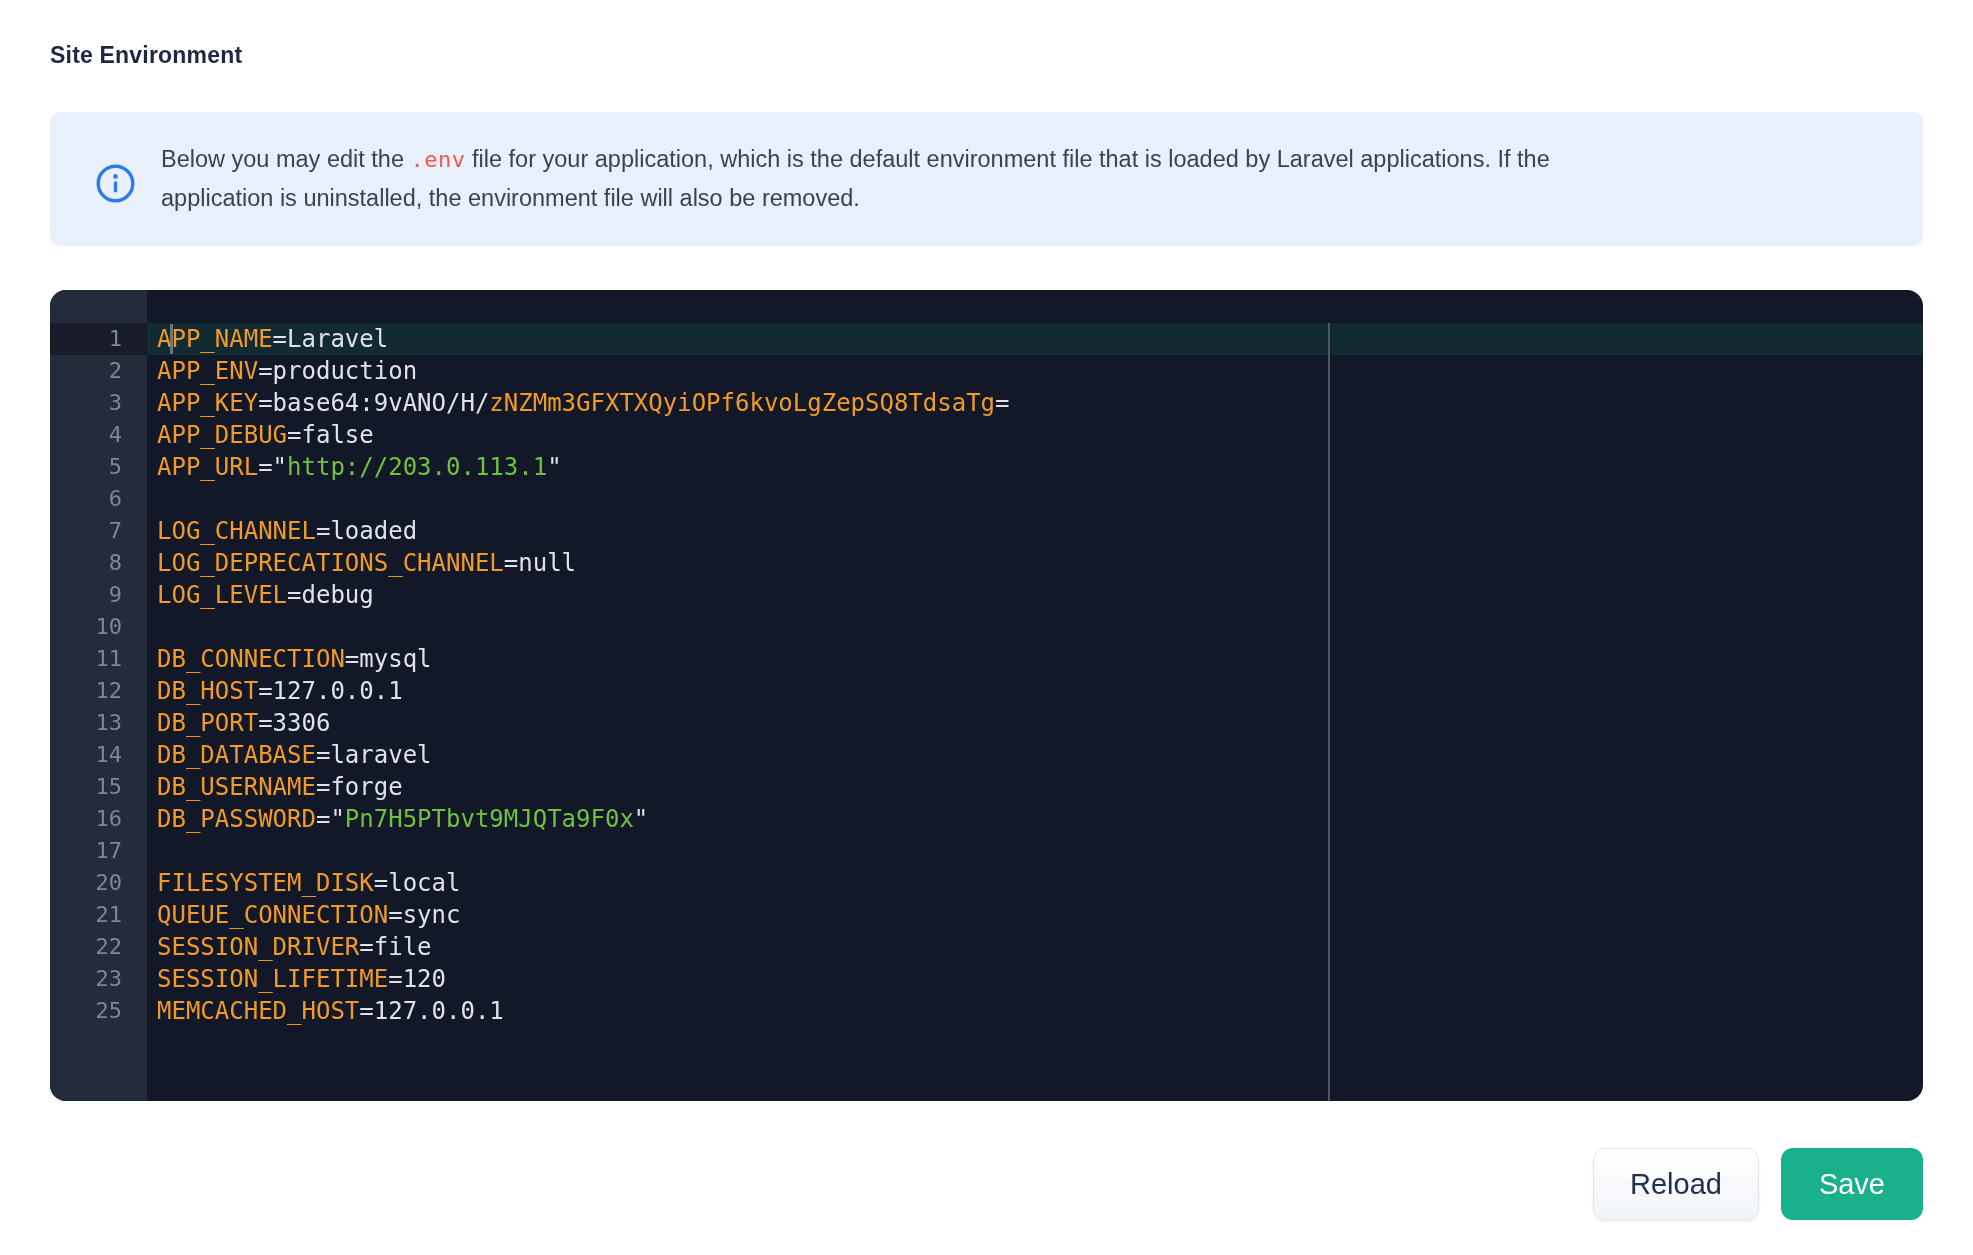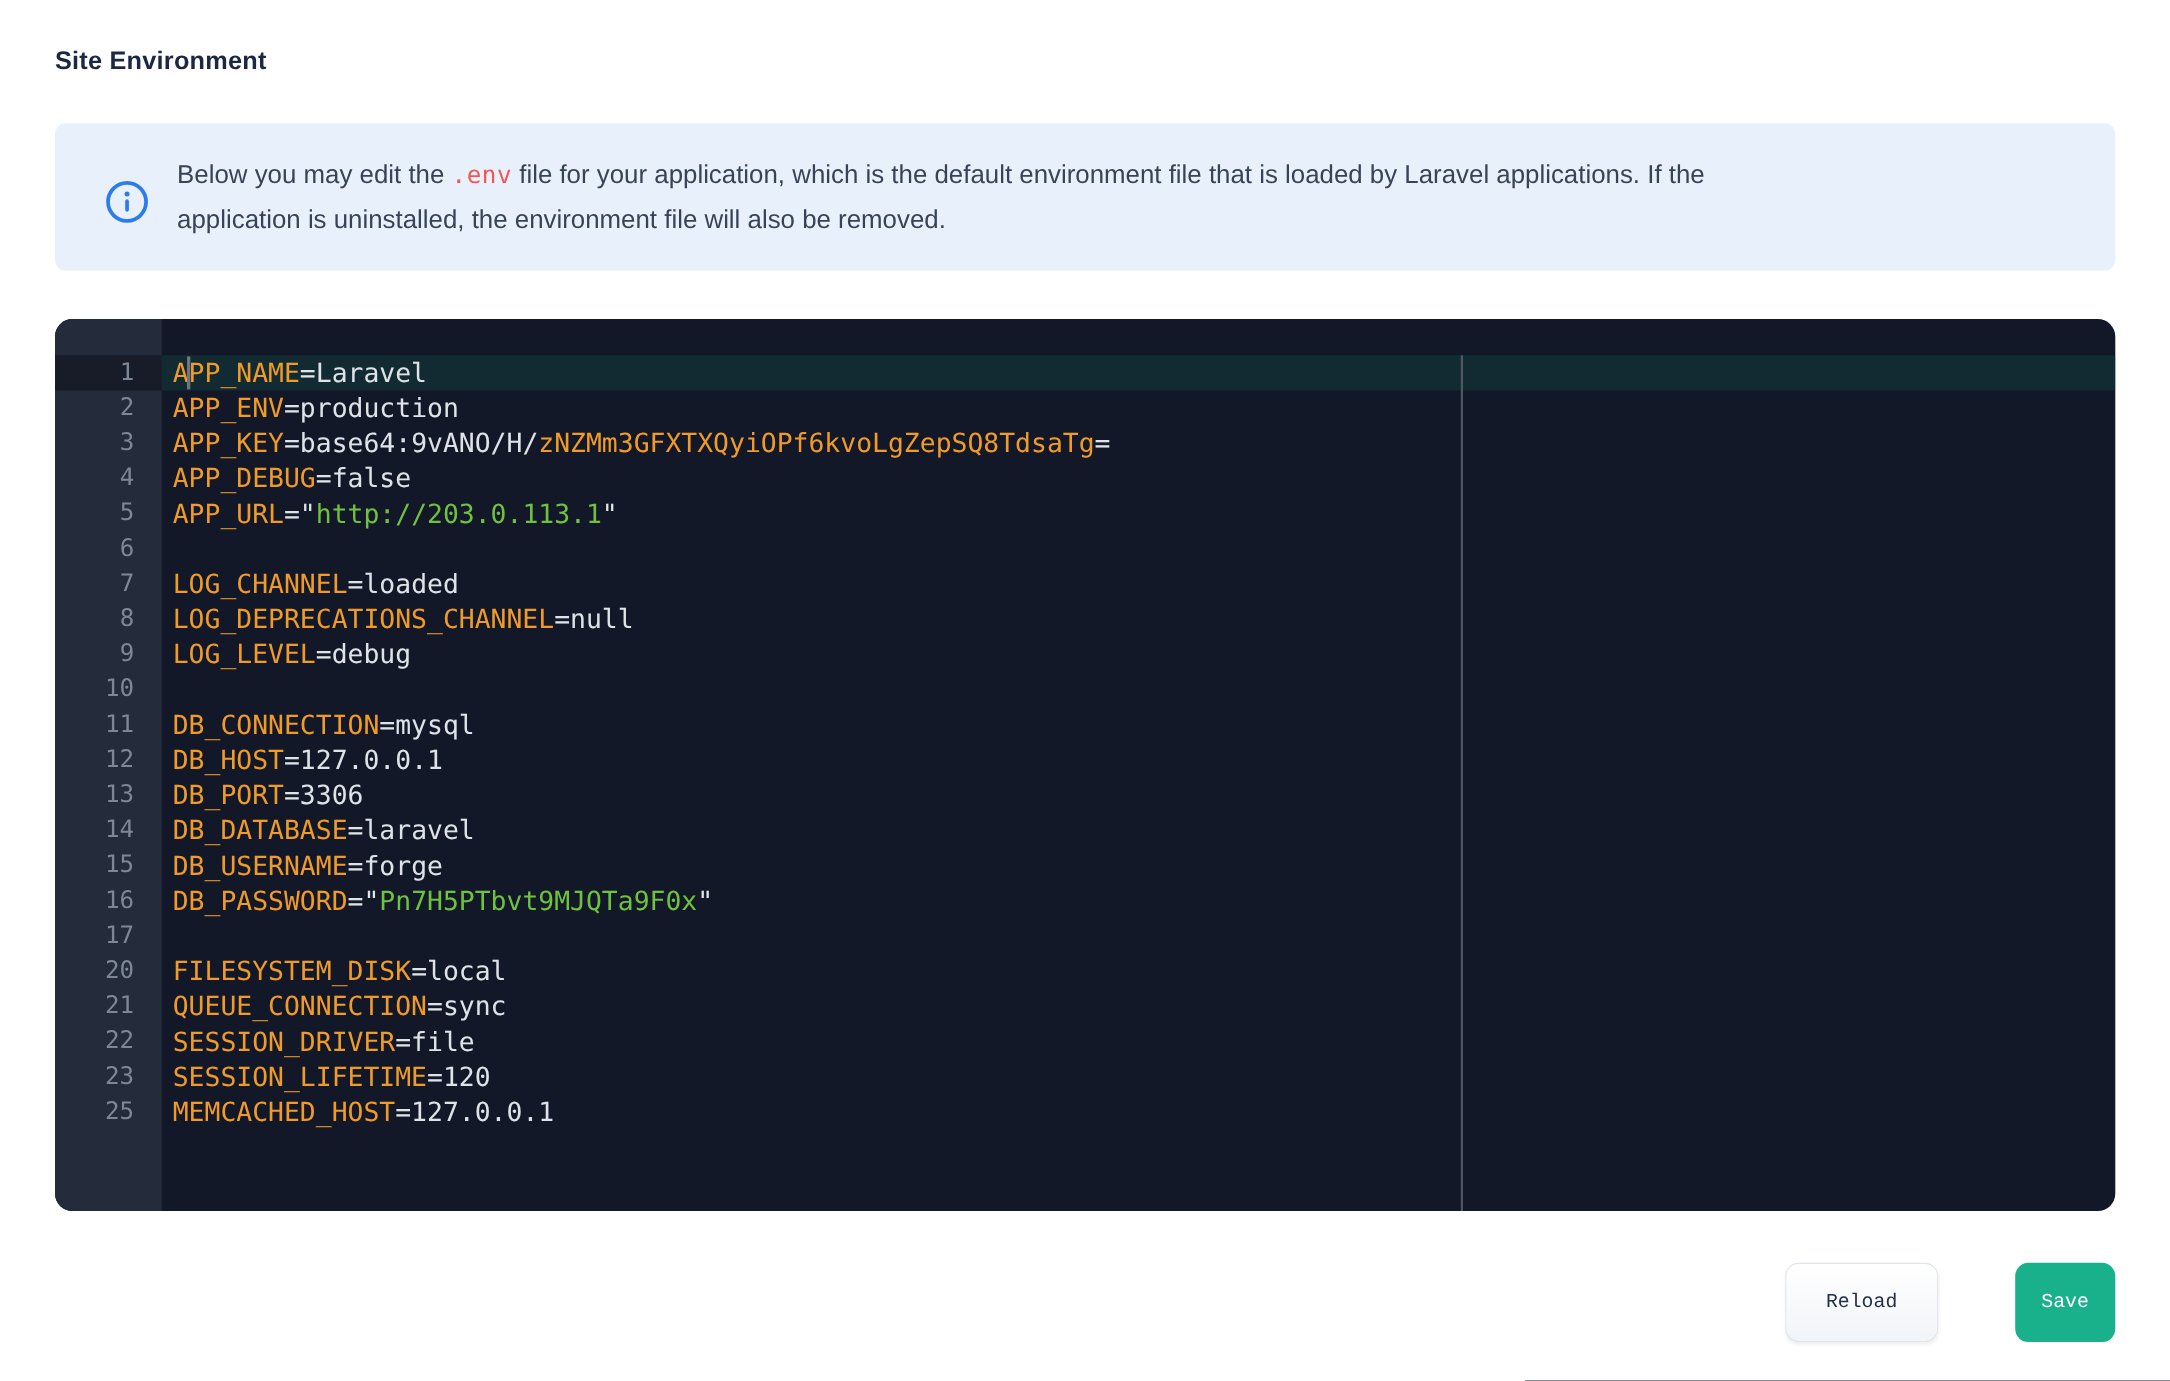--- a/index.html
+++ b/index.html
@@ -76,29 +76,29 @@
   .cursor{
     position:absolute;left:120px;top:1px;width:3px;height:30px;
     background:#6e7581;z-index:4;
   }
   
   .actions{
     display:flex;justify-content:flex-end;align-items:center;
     gap:22px;margin-top:47px;padding-right:0;
   }
   .btn{
-    height:72px;border-radius:12px;font-family:Liberation Mono, monospace;
-    font-size:18px;cursor:pointer;
+    height:72px;border-radius:12px;font-family:Liberation Sans, sans-serif;
+    font-size:29px;cursor:pointer;
   }
   .btn-reload{
     padding:0 36px;color:#22304a;background:linear-gradient(#ffffff,#f1f4f8);
     border:1px solid #e0e5ec;box-shadow:0 2px 3px rgba(15,23,42,.06);
   }
   .btn-save{
-    padding:0 24px;color:#ffffff;background:var(--save-bg);border:none;margin-left:48px;
+    padding:0 38px;color:#ffffff;background:var(--save-bg);border:none;
   }
 </style>
 </head>
 <body>
 
 <div class="container">
 
   <h1 class="page-title">Site Environment</h1>
 
   <div class="info-box">

